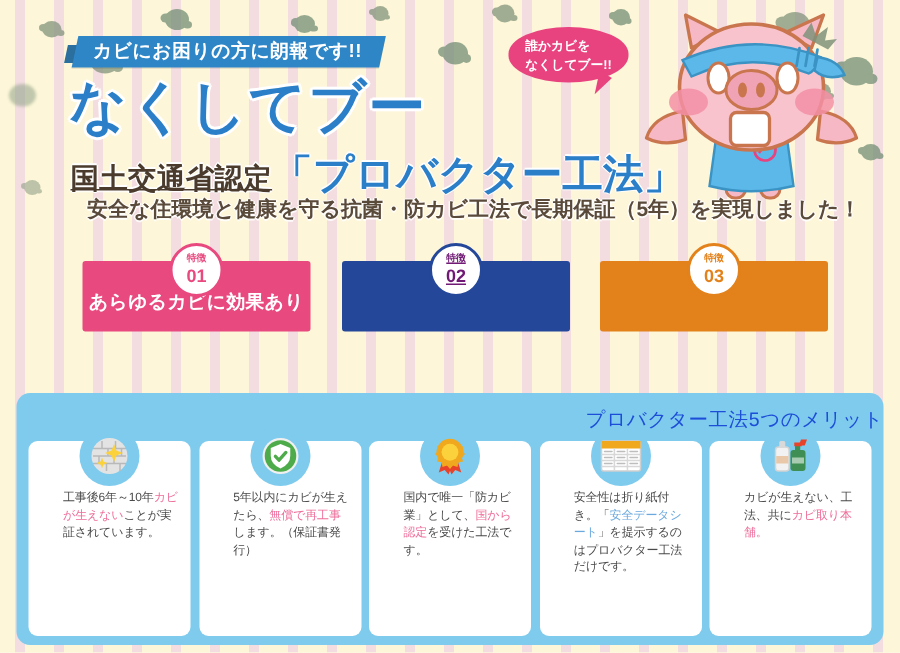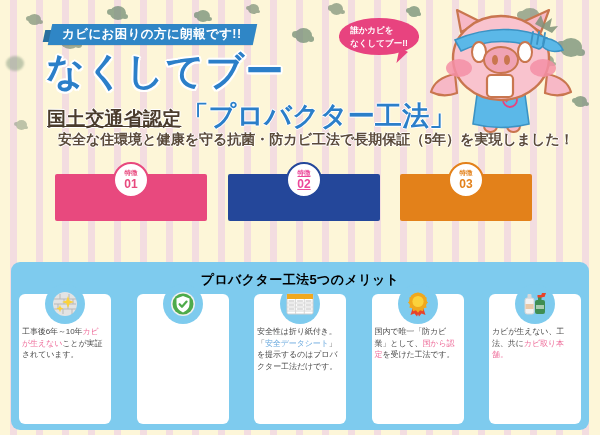--- a/index.html
+++ b/index.html
@@ -97,49 +97,49 @@
   .feat{
     position:absolute;top:0;height:47px;border-radius:2px;
     display:flex;align-items:center;justify-content:center;
   }
   .feat .flabel{
     color:#fff;font-size:12.5px;font-weight:bold;letter-spacing:.3px;
     white-space:nowrap;margin-top:7px;
   }
   .feat.f1{left:55px;width:152px;background:#e8497e;}
   .feat.f2{left:228px;width:152px;background:#24479a;}
-  .feat.f3{left:400px;width:132px;background:#e3811a;}
+  .feat.f3{left:400px;width:152px;background:#e3811a;}
   .badge{
     position:absolute;top:-12px;left:50%;transform:translateX(-50%);
     width:36px;height:36px;border-radius:50%;background:#fff;
     display:flex;flex-direction:column;align-items:center;justify-content:center;
     box-sizing:border-box;line-height:1;
   }
   .badge .bk{font-size:6.5px;font-weight:bold;margin-bottom:1px;}
   .badge .bn{font-size:12px;font-weight:bold;}
   .badge.p1{border:2px solid #e8497e;} .badge.p1 .bk,.badge.p1 .bn{color:#e8497e;}
-  .badge.p2{border:2px solid #24479a;} .badge.p2 .bk,.badge.p2 .bn{color:#ec4899;text-decoration:underline;}
+  .badge.p2{border:2px solid #24479a;} .badge.p2 .bk,.badge.p2 .bn{color:#701a75;text-decoration:underline;}
   .badge.p3{border:2px solid #e3811a;} .badge.p3 .bk,.badge.p3 .bn{color:#e3811a;}
 
   
   .merits{
     position:absolute;left:11px;top:262px;width:578px;height:168px;
     background:#7ecbee;border-radius:9px;box-sizing:border-box;
   }
   .merits-title{
-    position:absolute;left:0;top:9px;width:100%;text-align:center;
-    font-size:13px;font-weight:bold;color:#000000;letter-spacing:.4px;
+    position:absolute;left:0;top:9px;width:100%;text-align:right;
+    font-size:13px;font-weight:normal;color:#1d4ed8;letter-spacing:.4px;
   }
   .cards{
     position:absolute;left:8px;top:32px;width:562px;height:130px;
     display:flex;justify-content:space-between;
   }
   .card{
-    width:92px;background:#fff;border-radius:6px;position:relative;
-    box-sizing:border-box;padding:32px 6px 4px 3px;
+    width:108px;background:#fff;border-radius:6px;position:relative;
+    box-sizing:border-box;padding:32px 6px 4px 23px;
   }
   .card .icon-wrap{
     position:absolute;left:50%;top:-10px;transform:translateX(-50%);
     width:40px;height:40px;border-radius:50%;background:#7ecbee;
     display:flex;align-items:center;justify-content:center;
   }
   .card .ctext{
     font-size:8px;line-height:1.45;color:#4a4a4a;letter-spacing:-.1px;
   }
   .card .ctext .hl{color:#ee6d9a;}
@@ -227,20 +227,21 @@
 
     <rect x="60" y="73" width="26" height="22" rx="4" fill="#fff" stroke="#c9764f" stroke-width="2.2"></rect>
   </svg>
 
   <div class="features">
     <div class="feat f1">
       <div class="badge p1">
         <span class="bk">特徴</span>
         <span class="bn">01</span>
       </div>
+      <span class="flabel">あらゆるカビに効果あり</span>
     </div>
     <div class="feat f2">
       <div class="badge p2">
         <span class="bk">特徴</span>
         <span class="bn">02</span>
       </div>
     </div>
     <div class="feat f3">
       <div class="badge p3">
         <span class="bk">特徴</span>
@@ -280,20 +281,40 @@
       </div>
 
       <div class="card">
         <div class="icon-wrap">
           <svg width="26" height="26" viewBox="0 0 26 26">
             <circle cx="13" cy="13" r="12" fill="#f0f0f0"></circle>
             <circle cx="13" cy="13" r="10.5" fill="#4eab4a"></circle>
             <path d="M13 5 l6.5 2.6 v5.4 q0 5.4 -6.5 8.4 q-6.5 -3 -6.5 -8.4 V7.6 Z" fill="#fff"></path>
             <path d="M9.6 13.2 l2.4 2.6 l4.6 -5.2" stroke="#4eab4a" stroke-width="2.2" fill="none" stroke-linecap="round" stroke-linejoin="round"></path>
           </svg>
+        </div>
+        <div class="ctext">
+          <span>5年以内にカビが生えたら、</span><span class="hl">無償で再工事</span><span>します。（保証書発行）</span>
+        </div>
+      </div>
+
+      <div class="card">
+        <div class="icon-wrap">
+          <svg width="26" height="26" viewBox="0 0 26 26">
+            <path d="M8 16 l-2.5 8 l4 -1.6 l2.5 3 l2.5 -6 Z" fill="#e8432a"></path>
+            <path d="M18 16 l2.5 8 l-4 -1.6 l-2.5 3 l-2.5 -6 Z" fill="#e8432a"></path>
+            <g fill="#f0a81e">
+              <circle cx="13" cy="10.5" r="9"></circle>
+            </g>
+            <path d="M13 1.5 l2 2.4 l3 -1 l.6 3.1 l3.1 .6 l-1 3 l2.4 2 l-2.4 2 l1 3 l-3.1 .6 l-.6 3.1 l-3 -1 l-2 2.4 l-2 -2.4 l-3 1 l-.6 -3.1 l-3.1 -.6 l1 -3 l-2.4 -2 l2.4 -2 l-1 -3 l3.1 -.6 l.6 -3.1 l3 1 Z" fill="#f0a81e"></path>
+            <circle cx="13" cy="10.5" r="5.6" fill="#fbd23c"></circle>
+          </svg>
+        </div>
+        <div class="ctext">
+          <span>国内で唯一「防カビ業」として、</span><span class="hl">国から認定</span><span>を受けた工法です。</span>
         </div>
       </div>
 
       <div class="card">
         <div class="icon-wrap">
           <svg width="28" height="24" viewBox="0 0 28 24">
             <rect x="1" y="2" width="26" height="20" rx="1.5" fill="#fff" stroke="#cfcfcf" stroke-width="1"></rect>
             <rect x="1" y="2" width="26" height="5" fill="#f0a81e"></rect>
             <g stroke="#d8d8d8" stroke-width="1">
               <line x1="1" y1="11" x2="27" y2="11"></line>
@@ -316,37 +337,20 @@
           </svg>
         </div>
         <div class="ctext">
           <span>安全性は折り紙付き。「</span><span class="hl2">安全データシート</span><span>」を提示するのはプロバクター工法だけです。</span>
         </div>
       </div>
 
       <div class="card">
         <div class="icon-wrap">
           <svg width="26" height="26" viewBox="0 0 26 26">
-            <path d="M8 16 l-2.5 8 l4 -1.6 l2.5 3 l2.5 -6 Z" fill="#e8432a"></path>
-            <path d="M18 16 l2.5 8 l-4 -1.6 l-2.5 3 l-2.5 -6 Z" fill="#e8432a"></path>
-            <g fill="#f0a81e">
-              <circle cx="13" cy="10.5" r="9"></circle>
-            </g>
-            <path d="M13 1.5 l2 2.4 l3 -1 l.6 3.1 l3.1 .6 l-1 3 l2.4 2 l-2.4 2 l1 3 l-3.1 .6 l-.6 3.1 l-3 -1 l-2 2.4 l-2 -2.4 l-3 1 l-.6 -3.1 l-3.1 -.6 l1 -3 l-2.4 -2 l2.4 -2 l-1 -3 l3.1 -.6 l.6 -3.1 l3 1 Z" fill="#f0a81e"></path>
-            <circle cx="13" cy="10.5" r="5.6" fill="#fbd23c"></circle>
-          </svg>
-        </div>
-        <div class="ctext">
-          <span>国内で唯一「防カビ業」として、</span><span class="hl">国から認定</span><span>を受けた工法です。</span>
-        </div>
-      </div>
-
-      <div class="card">
-        <div class="icon-wrap">
-          <svg width="26" height="26" viewBox="0 0 26 26">
             <rect x="3" y="7" width="9" height="16" rx="2" fill="#f2f2f2" stroke="#d4d4d4" stroke-width="1"></rect>
             <rect x="5.5" y="3" width="4" height="4.5" rx="1" fill="#d9d9d9"></rect>
             <rect x="3.5" y="13" width="8" height="5" fill="#e8c8a8"></rect>
             <path d="M15 9 h6 a2 2 0 0 1 2 2 v10 a2 2 0 0 1 -2 2 h-6 a2 2 0 0 1 -2 -2 V11 a2 2 0 0 1 2 -2 Z" fill="#3f8e53"></path>
             <rect x="16" y="4.5" width="3.5" height="4.5" fill="#3f8e53"></rect>
             <path d="M20 2 h4 l-1.5 4 h-4 Z" fill="#e8432a"></path>
             <path d="M15.5 4 h5 v2.5 h-5 Z" fill="#e8432a"></path>
             <rect x="14" y="14" width="8" height="4" fill="#fff" opacity=".55"></rect>
           </svg>
         </div>

